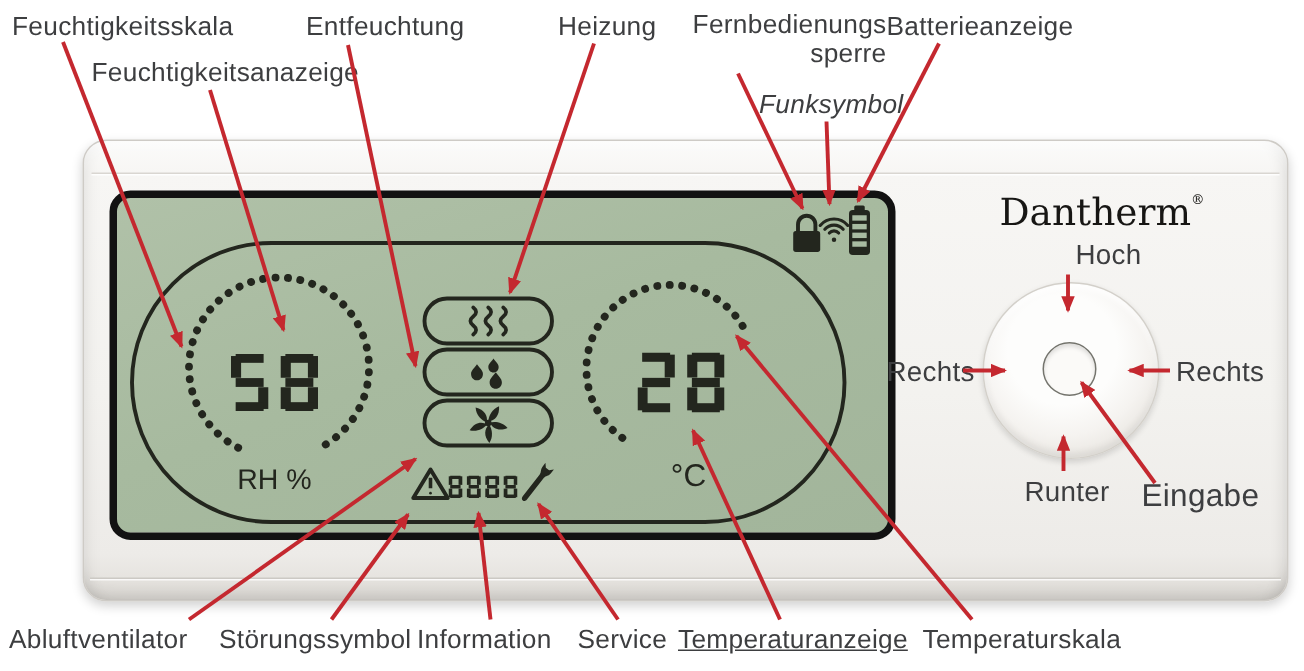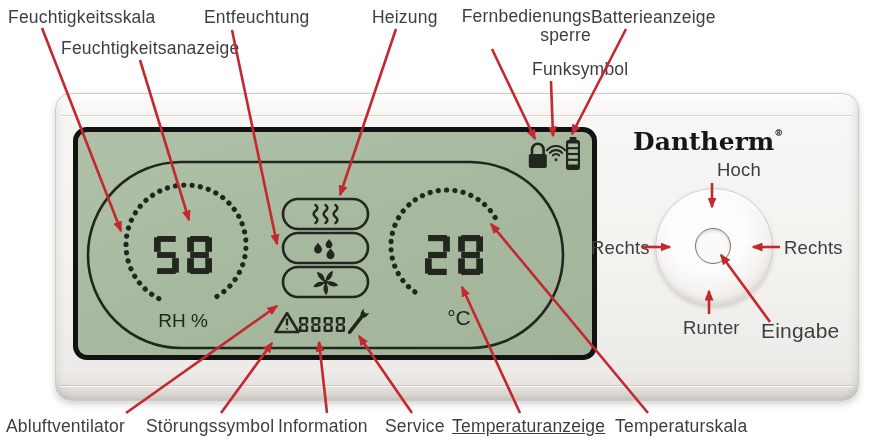--- a/index.html
+++ b/index.html
@@ -24,22 +24,22 @@
   .seg{position:absolute;color:var(--lcd-ink);}
   .seg svg{width:100%;height:100%;display:block;}
   .seg-hum{left:76px;top:104px;width:58px;height:38px;}
   .seg-temp{left:347px;top:103px;width:58px;height:40px;}
   .seg-info{left:221px;top:185px;width:46px;height:15px;}
   .lcd-unit{position:absolute;color:var(--lcd-ink);font-size:19px;}
   .unit-rh{left:76px;top:178px;width:58px;text-align:center;}
   .unit-c{left:355px;top:174px;width:52px;text-align:center;font-size:21px;}
 
   
-  .brand{position:absolute;left:633px;top:127px;width:170px;text-align:left;
-    font-family:"DejaVu Serif", serif;font-weight:bold;font-size:25px;color:var(--brand-text);letter-spacing:0px;}
+  .brand{position:absolute;left:633px;top:127px;width:170px;text-align:right;
+    font-family:"DejaVu Serif", serif;font-weight:normal;font-size:25px;color:var(--brand-text);letter-spacing:0px;}
   .brand sup{font-size:9px;vertical-align:14px;}
 
   
   .wheel{position:absolute;left:655px;top:188px;width:116px;height:116px;border-radius:50%;
     background:radial-gradient(circle at 45% 38%, #fdfdfc 38%, #f5f3f0 60%, #e9e6e1 78%, #efede9 95%);
     border:1px solid #d3d0ca;
     box-shadow:0 2px 4px rgba(0,0,0,.14), inset 0 -3px 5px rgba(0,0,0,.07), inset 0 3px 4px rgba(255,255,255,.9);}
   .wheel-center{position:absolute;left:39px;top:39px;width:36px;height:36px;border-radius:50%;
     background:#fbfaf8;border:1.5px solid #74746d;box-sizing:border-box;
     box-shadow:inset 0 2px 3px rgba(0,0,0,.12);}
@@ -47,21 +47,21 @@
   .wheel-btn.up{left:41px;top:1px;} .wheel-btn.down{left:41px;bottom:1px;}
   .wheel-btn.left{left:1px;top:41px;} .wheel-btn.right{right:1px;top:41px;}
 
   
   .co{position:absolute;font-size:17.5px;color:var(--label-text);white-space:nowrap;letter-spacing:.2px;}
   .co-fskala{left:8px;top:7px;}
   .co-fanzeige{left:61px;top:38px;}
   .co-entf{left:204px;top:7px;}
   .co-heiz{left:372px;top:7px;}
   .co-sperre{left:451px;top:7px;width:140px;text-align:right;line-height:1.08;}
-  .co-funk{left:532px;top:59px;}
+  .co-funk{left:506px;top:59px;font-style:italic;}
   .co-batt{left:591px;top:7px;}
   .co-abluft{left:6px;top:416px;}
   .co-stoer{left:146px;top:416px;}
   .co-info{left:278px;top:416px;}
   .co-service{left:385px;top:416px;}
   .co-tempanz{left:452px;top:416px;text-decoration:underline;}
   .co-tempskala{left:615px;top:416px;}
   .co-hoch{left:717px;top:159px;font-size:18.5px;}
   .co-links{left:591px;top:237px;font-size:18.5px;}
   .co-rechts{left:784px;top:237px;font-size:18.5px;}

